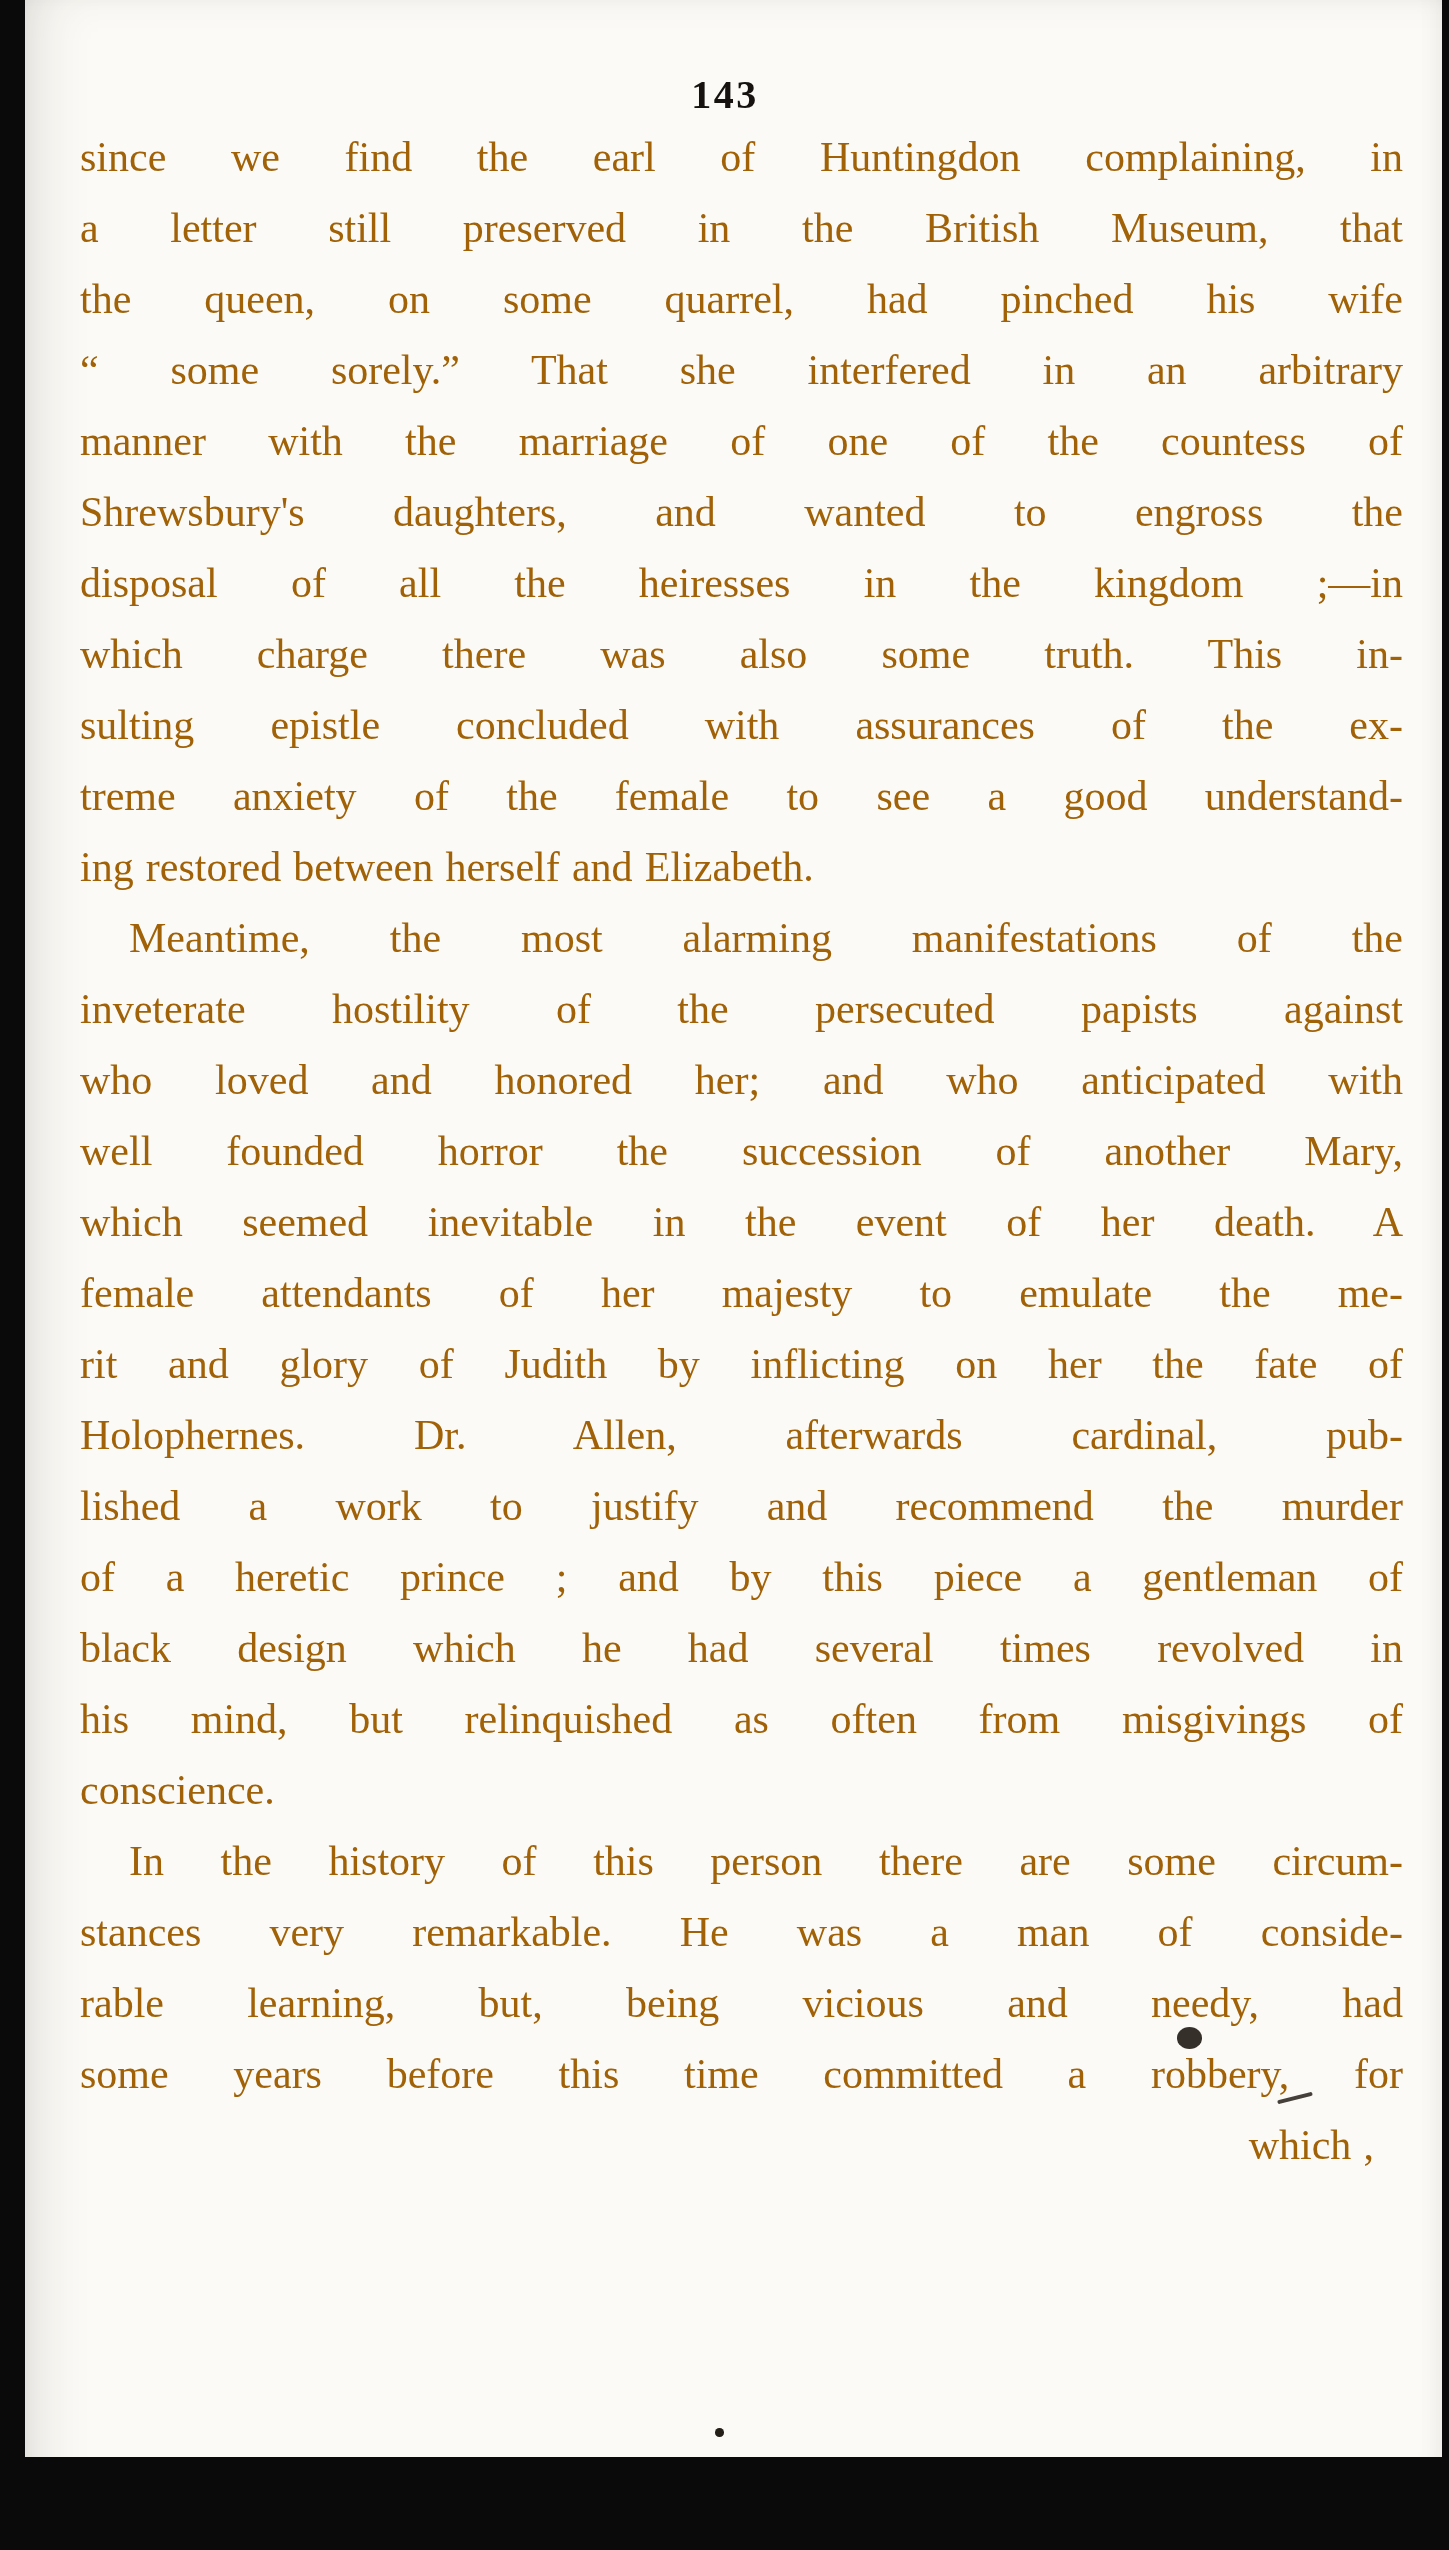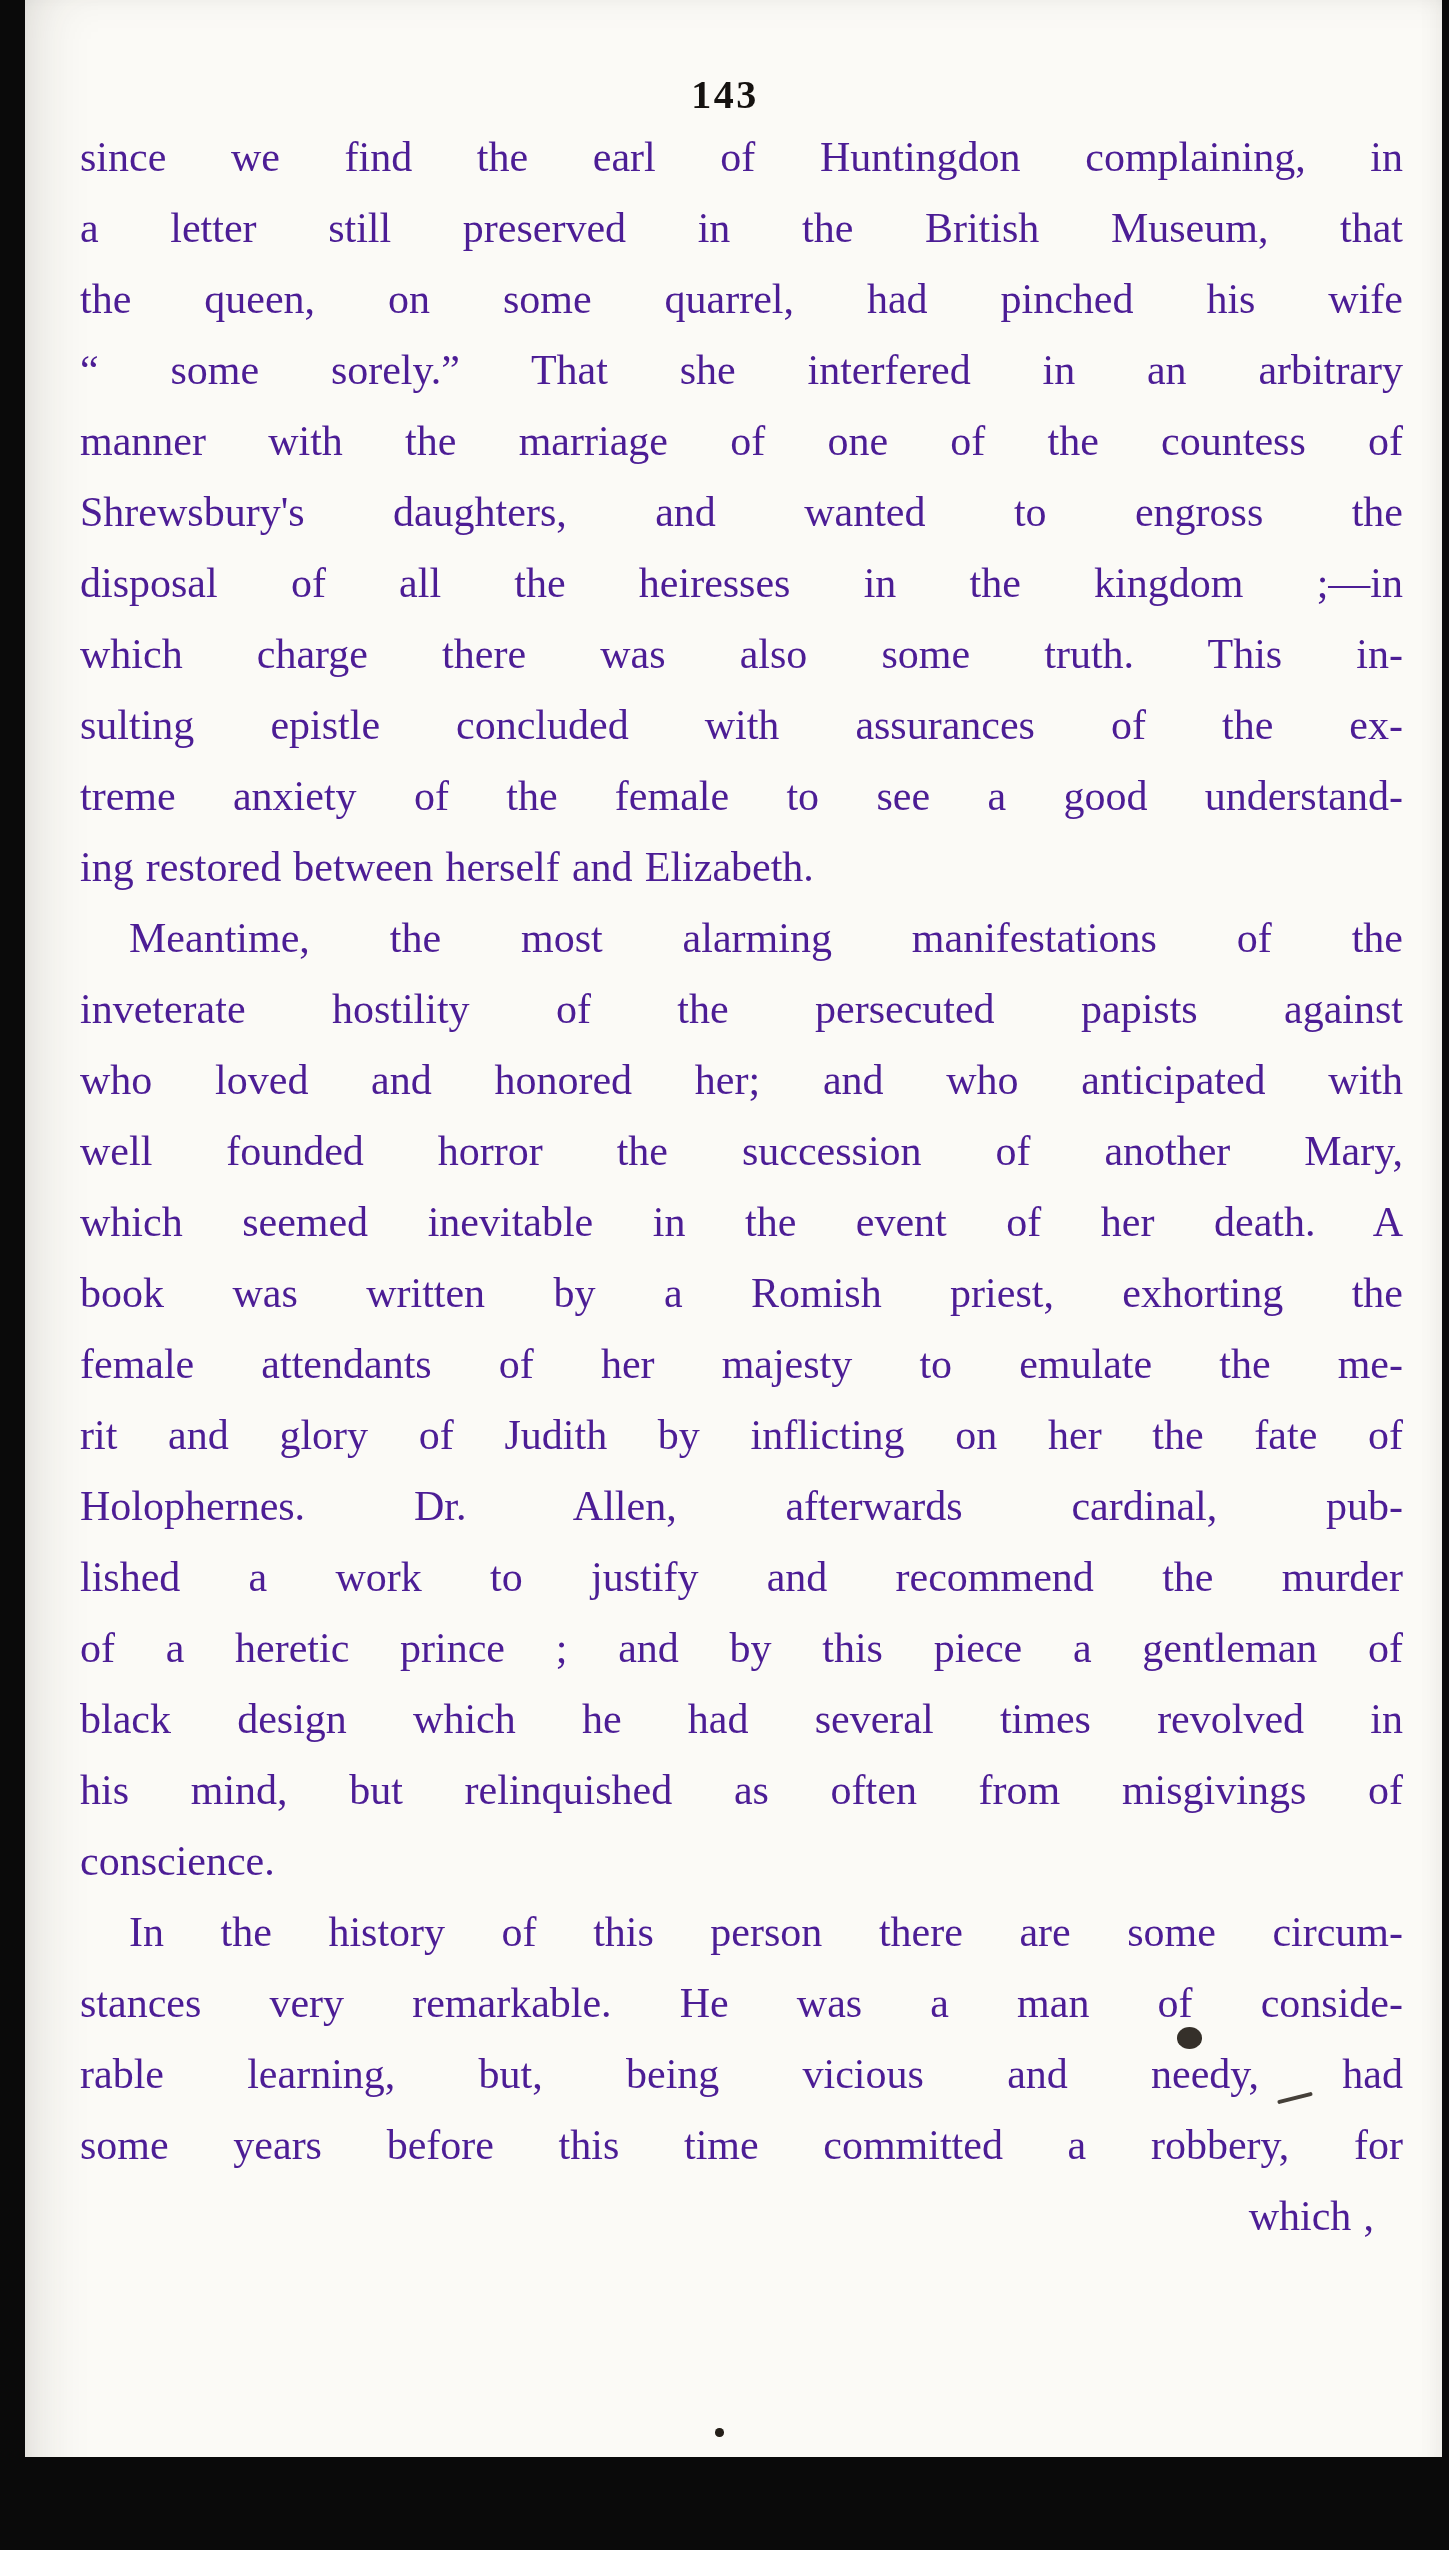--- a/index.html
+++ b/index.html
@@ -25,21 +25,21 @@
     text-align: center;
     font-size: 40px;
     font-weight: bold;
     letter-spacing: 2.5px;
     color: #151210;
   }
 
   .text-block {
     position: absolute;
     left: 80px; top: 122px; width: 1323px;
-    color: #4c1d95;
+    color: #a16207;
     font-size: 42px;
     line-height: 71px;
     word-spacing: 1.7px;
   }
   .line { text-align: justify; text-align-last: justify; }
   .line.last { text-align-last: left; }
   .line.indent { text-indent: 49px; }
   .catchword-line { text-align: right; text-align-last: right; padding-right: 29px; }
 
   .artifact { position: absolute; background: #241e18; }
@@ -75,21 +75,20 @@
       <div class="line">disposal of all the heiresses in the kingdom ;—in</div>
       <div class="line">which charge there was also some truth. This in-</div>
       <div class="line">sulting epistle concluded with assurances of the ex-</div>
       <div class="line">treme anxiety of the female to see a good understand-</div>
       <div class="line last">ing restored between herself and Elizabeth.</div>
       <div class="line indent">Meantime, the most alarming manifestations of the</div>
       <div class="line">inveterate hostility of the persecuted papists against</div>
       <div class="line">who loved and honored her; and who anticipated with</div>
       <div class="line">well founded horror the succession of another Mary,</div>
       <div class="line">which seemed inevitable in the event of her death. A</div>
-      <div class="line">book was written by a Romish priest, exhorting the</div>
       <div class="line">female attendants of her majesty to emulate the me-</div>
       <div class="line">rit and glory of Judith by inflicting on her the fate of</div>
       <div class="line">Holophernes. Dr. Allen, afterwards cardinal, pub-</div>
       <div class="line">lished a work to justify and recommend the murder</div>
       <div class="line">of a heretic prince ; and by this piece a gentleman of</div>
       <div class="line">black design which he had several times revolved in</div>
       <div class="line">his mind, but relinquished as often from misgivings of</div>
       <div class="line last">conscience.</div>
       <div class="line indent">In the history of this person there are some circum-</div>
       <div class="line">stances very remarkable. He was a man of conside-</div>

